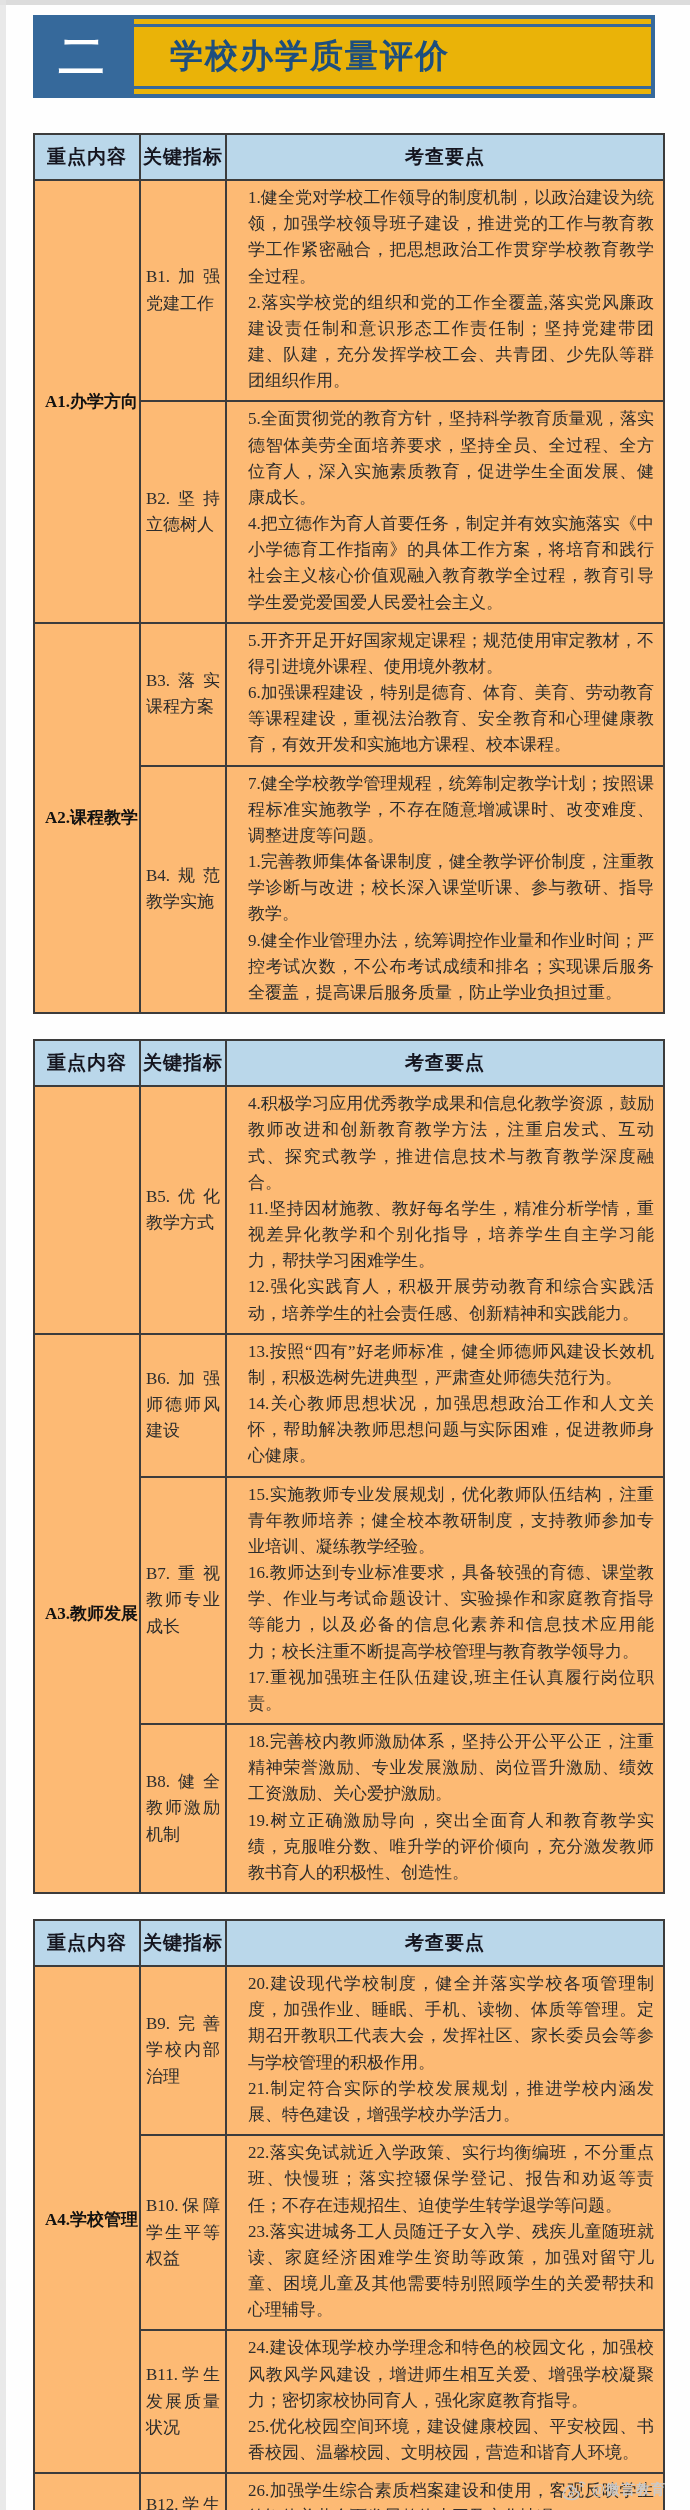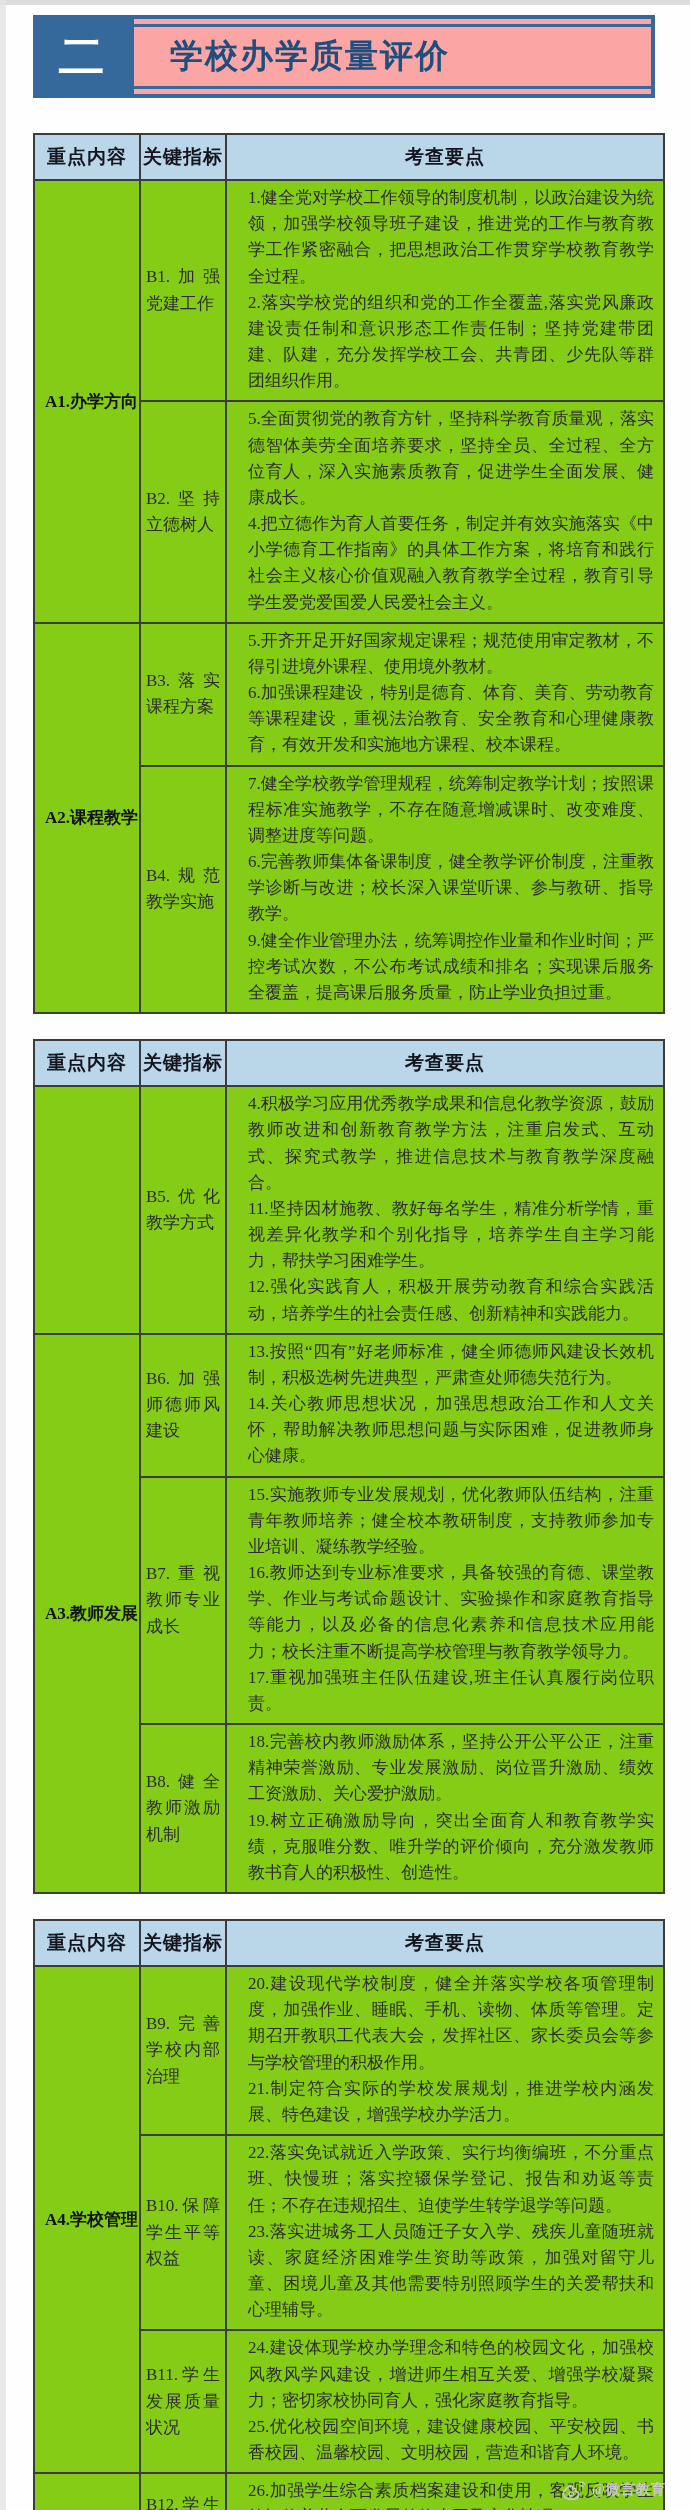--- a/index.html
+++ b/index.html
@@ -17,42 +17,42 @@
 
   
   .banner{position:absolute;top:15px;left:33px;width:622px;height:83px;display:flex;}
   .banner-square{
     width:97px;height:83px;background:#36699b;
     display:flex;align-items:center;justify-content:center;
     color:#ffffff;font-family:"Liberation Sans","DejaVu Sans",sans-serif;
     font-weight:bold;font-size:46px;flex:none;
   }
   .banner-titlebox{
-    flex:1;position:relative;background:#fca5a5;
+    flex:1;position:relative;background:#eab308;
     border:4px solid #36699b;
     display:flex;align-items:center;
   }
   .banner-titlebox::before,
   .banner-titlebox::after{
     content:"";position:absolute;left:0;right:0;height:0;
     border-top:3px solid #36699b;
   }
   .banner-titlebox::before{top:5px;}
   .banner-titlebox::after{bottom:5px;}
   .banner-title{
     font-family:"Liberation Sans","DejaVu Sans",sans-serif;
     font-weight:bold;font-size:33px;color:#1d4e7e;
     letter-spacing:2px;padding-left:36px;
   }
 
   
   .tables-wrap{position:absolute;top:133px;left:33px;width:630px;}
   table.eval-table{
     width:630px;border-collapse:collapse;table-layout:fixed;
-    margin-bottom:25px;background:#84cc16;
+    margin-bottom:25px;background:#fdba74;
   }
   .eval-table th,.eval-table td{border:2px solid #3c3c3c;}
   .eval-table th{
     background:#bad7ea;color:#15151f;
     font-size:19px;font-weight:bold;
     padding:9px 0;text-align:center;letter-spacing:1px;
   }
   td.area-cell{
     font-weight:bold;color:#111;
     font-size:17px;text-align:right;vertical-align:middle;
@@ -128,21 +128,21 @@
             <td class="indicator-cell">B3.落实课程方案</td>
             <td class="points-cell">
               <p class="point">5.开齐开足开好国家规定课程；规范使用审定教材，不得引进境外课程、使用境外教材。</p>
               <p class="point">6.加强课程建设，特别是德育、体育、美育、劳动教育等课程建设，重视法治教育、安全教育和心理健康教育，有效开发和实施地方课程、校本课程。</p>
             </td>
           </tr>
           <tr>
             <td class="indicator-cell">B4.规范教学实施</td>
             <td class="points-cell">
               <p class="point">7.健全学校教学管理规程，统筹制定教学计划；按照课程标准实施教学，不存在随意增减课时、改变难度、调整进度等问题。</p>
-              <p class="point">6.完善教师集体备课制度，健全教学评价制度，注重教学诊断与改进；校长深入课堂听课、参与教研、指导教学。</p>
+              <p class="point">1.完善教师集体备课制度，健全教学评价制度，注重教学诊断与改进；校长深入课堂听课、参与教研、指导教学。</p>
               <p class="point">9.健全作业管理办法，统筹调控作业量和作业时间；严控考试次数，不公布考试成绩和排名；实现课后服务全覆盖，提高课后服务质量，防止学业负担过重。</p>
             </td>
           </tr>
         </tbody>
       </table>
       <table class="eval-table">
         <colgroup>
           <col style="width: 106px;">
           <col style="width: 86px;">
           <col style="width: 438px;">

